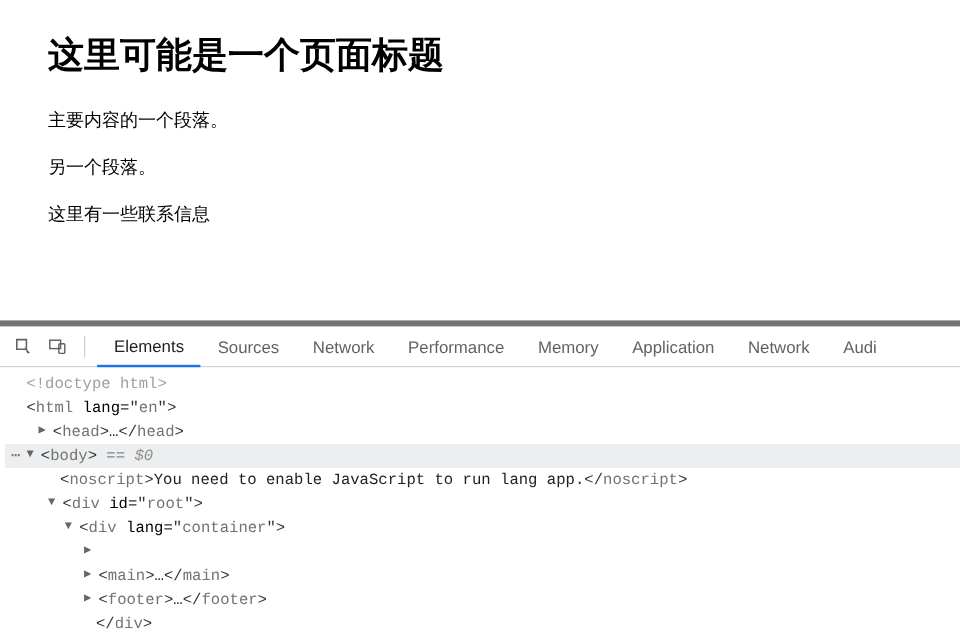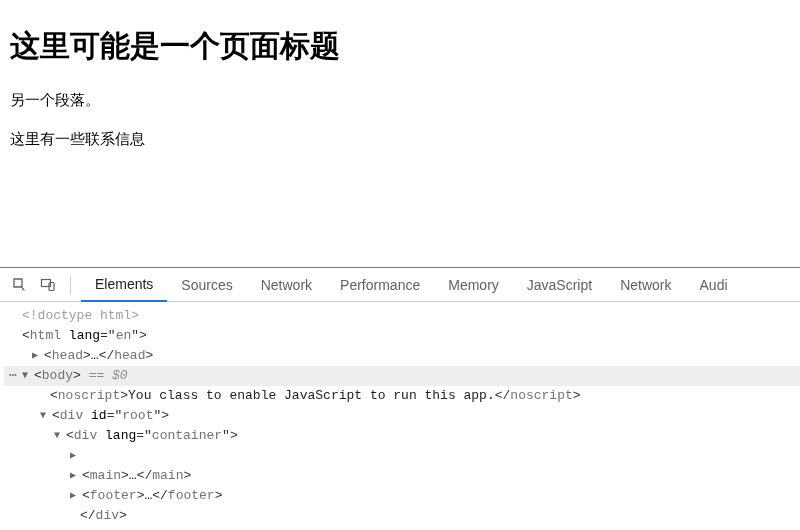--- a/index.html
+++ b/index.html
@@ -6,37 +6,38 @@
   body {
     margin: 0;
     font-family: -apple-system, BlinkMacSystemFont, "Segoe UI", Arial, sans-serif;
     background: #fff;
     width: 800px;
     height: 530px;
     overflow: hidden;
   }
   .page {
     padding: 16px 26px 0 10px;
+    margin-left: 30px;
   }
   .page h1 {
     font-size: 30px;
     font-weight: 700;
     margin: 10px 0 24px 0;
   }
   .page p {
     font-size: 15px;
     margin: 0 0 20px 0;
   }
 
   .devtools {
     position: absolute;
     left: 0; right: 0;
     top: 267px;
     bottom: 0;
-    border-top: 1px solid #737373;
+    border-top: 5px solid #737373;
     background: #fff;
     font-family: Menlo, Consolas, "Courier New", monospace;
     font-size: 13px;
     color: #333;
   }
   .dt-tabs {
     display: flex;
     align-items: center;
     height: 34px;
     border-bottom: 1px solid #d0d0d0;
@@ -87,20 +88,21 @@
   .dollar { color:#919191; font-style: italic; }
   .eqgray { color:#888; }
 
   svg { display:block; }
 </style>
 </head>
 <body>
 
 <div class="page">
   <h1>这里可能是一个页面标题</h1>
+  <p>主要内容的一个段落。</p>
   <p>另一个段落。</p>
   <p>这里有一些联系信息</p>
 </div>
 
 <div class="devtools">
   <div class="dt-tabs">
     <span class="dt-iconbtn">
       <svg width="16" height="16" viewBox="0 0 16 16">
           <path fill="none" stroke="#5f6368" stroke-width="1.3" d="M2 2h8v8H2z"></path>
           <path fill="#5f6368" d="M8 8l5 5-2 .5L8 8z"></path>
@@ -111,21 +113,21 @@
           <rect x="1.5" y="2.5" width="9" height="7" fill="none" stroke="#5f6368" stroke-width="1.2"></rect>
           <rect x="9" y="5.5" width="5" height="8" rx="1" fill="none" stroke="#5f6368" stroke-width="1.2"></rect>
         </svg>
     </span>
     <span class="dt-sep"></span>
     <span class="dt-tab active">Elements</span>
     <span class="dt-tab">Sources</span>
     <span class="dt-tab">Network</span>
     <span class="dt-tab">Performance</span>
     <span class="dt-tab">Memory</span>
-    <span class="dt-tab">JavaScript</span>
+    <span class="dt-tab">Application</span>
     <span class="dt-tab">Network</span>
     <span class="dt-tab">Audi</span>
   </div>
 
   <div class="dom-tree">
 
     <div class="row">
       <span class="gutter"></span><span class="indent" style="width:0px"></span>
       <span class="gray">&lt;!doctype html&gt;</span>
     </div>
@@ -144,21 +146,21 @@
     <div class="row selected">
       <span class="gutter">⋯</span><span class="indent" style="width:0px"></span>
       <span class="tri">▼</span>
       <span>&lt;<span class="tag">body</span>&gt;</span>
       <span class="eqgray"> == </span>
       <span class="dollar">$0</span>
     </div>
 
     <div class="row">
       <span class="gutter"></span><span class="indent" style="width:28px"></span>
-      <span>&lt;<span class="tag">noscript</span>&gt;<span class="text-black">You class to enable JavaScript to run this app.</span>&lt;/<span class="tag">noscript</span>&gt;</span>
+      <span>&lt;<span class="tag">noscript</span>&gt;<span class="text-black">You need to enable JavaScript to run lang app.</span>&lt;/<span class="tag">noscript</span>&gt;</span>
     </div>
 
     <div class="row">
       <span class="gutter"></span><span class="indent" style="width:18px"></span>
       <span class="tri">▼</span>
       <span>&lt;<span class="tag">div</span> <span class="attr-name">id</span>="<span class="attr-val">root</span>"&gt;</span>
     </div>
 
     <div class="row">
       <span class="gutter"></span><span class="indent" style="width:32px"></span>

